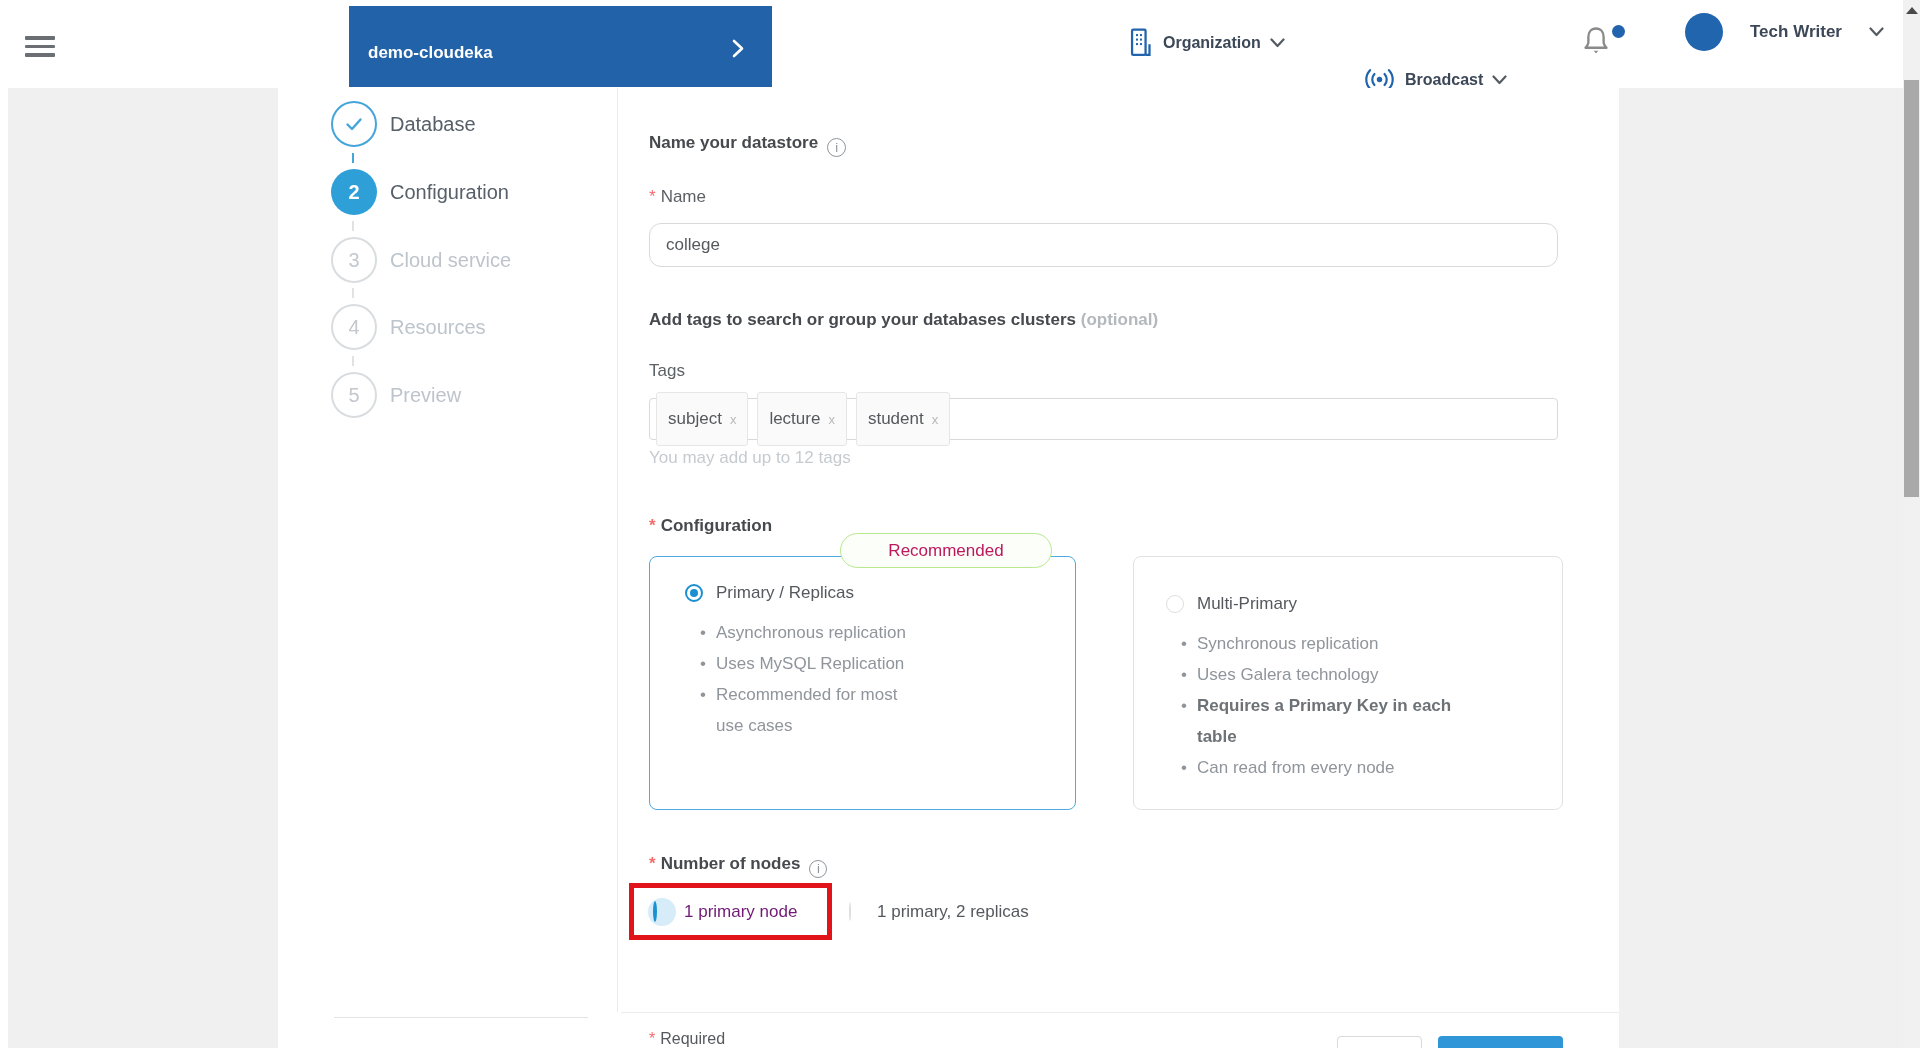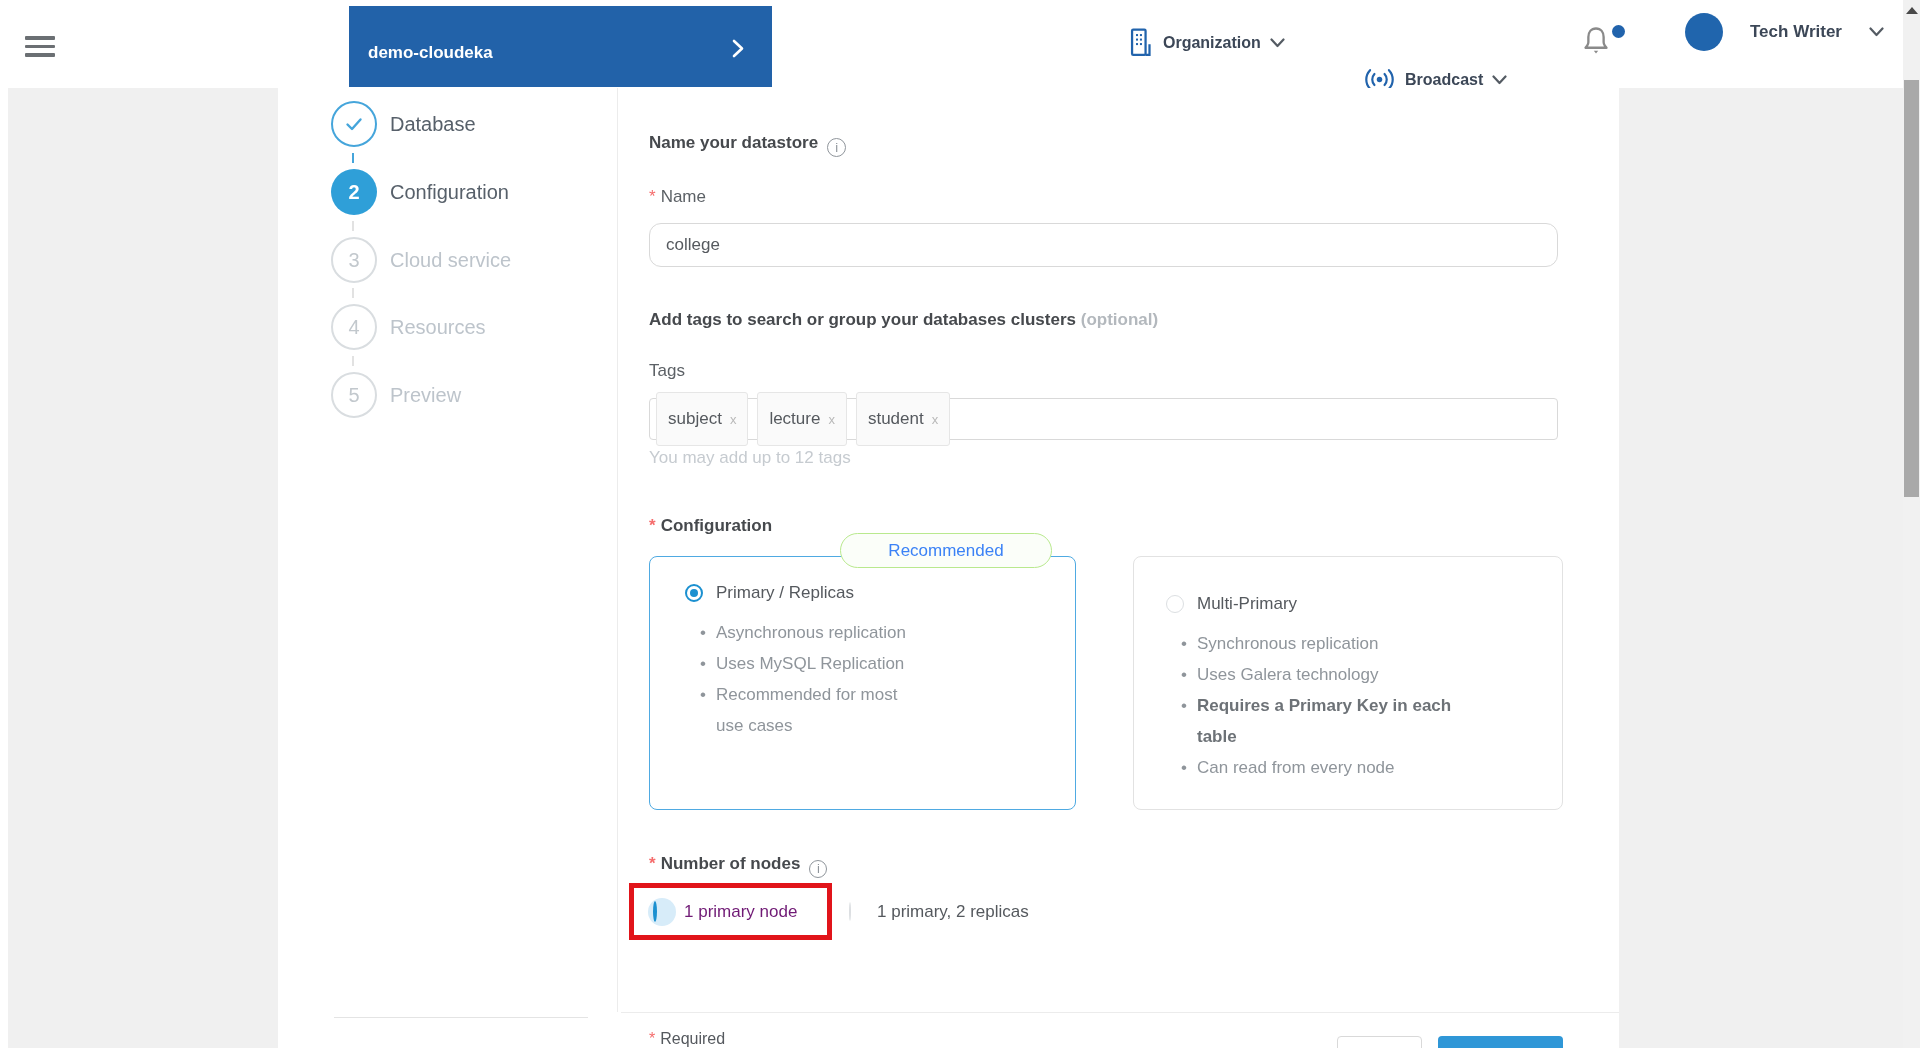--- a/index.html
+++ b/index.html
@@ -64,21 +64,21 @@
   #input-tags{left:649px;top:398px;width:909px;height:42px;border:1px solid #d9d9d9;border-radius:4px;
               box-sizing:border-box;display:flex;align-items:center;gap:9px;padding:0 6px;background:#fff;cursor:text;}
   .chip{height:30px;background:#fafafa;border:1px solid #e6e6e6;border-radius:3px;display:flex;
         align-items:center;padding:11px 11px;font-size:17px;color:#55595e;gap:8px;}
   .chip .x{font-size:13px;color:#b9b9b9;cursor:pointer;}
   #hint-tags{left:649px;top:448px;font-size:17px;color:#c6cbd0;}
 
   #label-config{left:649px;top:516px;}
   #badge{left:840px;top:533px;width:212px;height:35px;border:1.5px solid #b9e98e;border-radius:18px;
          background:#fbfef9;box-sizing:border-box;display:flex;align-items:center;justify-content:center;
-         font-size:17px;color:#3b82f6;z-index:3;}
+         font-size:17px;color:#be185d;z-index:3;}
   .card{top:556px;height:254px;border-radius:8px;background:#fff;box-sizing:border-box;cursor:pointer;z-index:2;}
   #card1{left:649px;width:427px;border:1.5px solid #4faae2;padding:22px 20px 0 35px;}
   #card2{left:1133px;width:430px;border:1px solid #e2e2e2;padding:33px 20px 0 32px;}
   .card-title{display:flex;align-items:center;gap:13px;font-size:17px;color:#55595e;height:28px;}
   .radio{width:18px;height:18px;border-radius:50%;box-sizing:border-box;background:#fff;flex:none;cursor:pointer;position:relative;}
   .radio-sel{border:2px solid #1b90d0;}
   .radio-sel::after{content:"";position:absolute;left:3px;top:3px;right:3px;bottom:3px;border-radius:50%;background:#1b90d0;}
   .radio-unsel{border:1.5px solid #dcdfe2;}
   .bullets{margin-top:10px;padding-left:31px;}
   .bullet{position:relative;font-size:17px;line-height:31px;color:#8f959b;}

